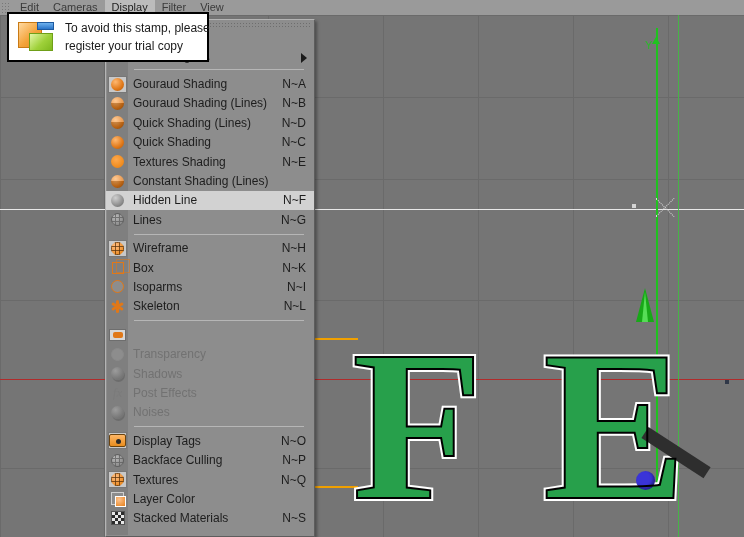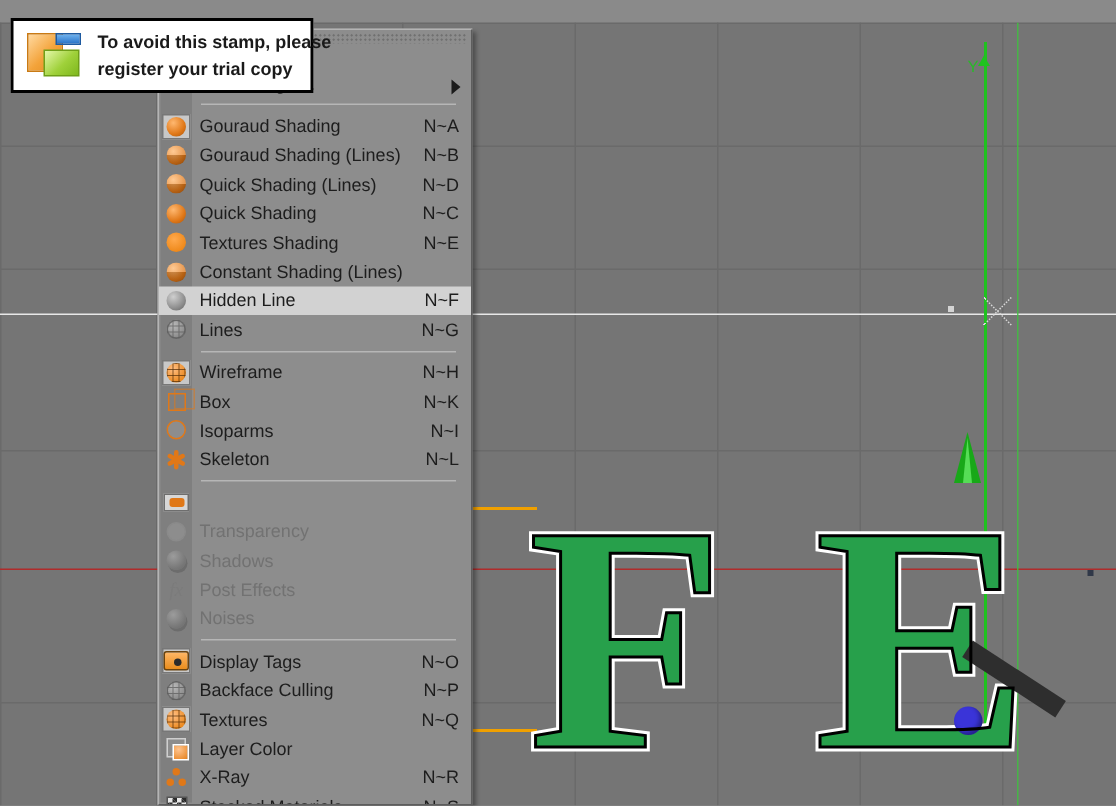--- a/index.html
+++ b/index.html
@@ -240,28 +240,36 @@
   #sl-green {
     position:absolute; left:12px; top:13px; width:24px;height:18px;
     background:linear-gradient(135deg,#e4f7a8,#9fd13a 55%,#7fb81e);
     border:1px solid #6f9f18;
   }
   #sl-blue {
     position:absolute; left:20px; top:2px; width:17px;height:8px;
     background:linear-gradient(#6fb2ee,#2a74c8);
     border:1px solid #1d5aa0;
   }
-  #stamp-text { line-height:18px;font-weight:bold; }
+  #stamp-text { line-height:18px; }
   #stamp-text div { white-space:nowrap; }
 </style>
 </head>
 <body>
 
 <div id="app">
 
+  <div id="menubar">
+    <div class="grip"></div>
+    <div class="mi">Edit</div>
+    <div class="mi">Cameras</div>
+    <div class="mi open">Display</div>
+    <div class="mi">Filter</div>
+    <div class="mi">View</div>
+  </div>
 
   <div id="viewport">
 
     <div class="gridline v" style="left:0px"></div>
     <div class="gridline v" style="left:104px"></div>
     <div class="gridline v" style="left:186px"></div>
     <div class="gridline v" style="left:268px"></div>
     <div class="gridline v" style="left:383px"></div>
     <div class="gridline v" style="left:478px"></div>
     <div class="gridline v" style="left:573px"></div>
@@ -470,31 +478,20 @@
     </div>
     <div class="row">
       <span class="ic">
           <span class="layerico"></span>
         </span>
       <span class="lbl">Layer Color</span>
       <span class="sc"></span>
     </div>
     <div class="row">
       <span class="ic">
-        <span class="xray">
-          <b style="left:4px;top:0px"></b>
-            <b style="left:0px;top:7px"></b>
-            <b style="left:8px;top:7px"></b>
-        </span>
-      </span>
-      <span class="lbl">X-Ray</span>
-      <span class="sc">N~R</span>
-    </div>
-    <div class="row">
-      <span class="ic">
           <span class="checkico"></span>
         </span>
       <span class="lbl">Stacked Materials</span>
       <span class="sc">N~S</span>
     </div>
   </div>
 
   <div id="stamp">
     <div id="stamp-logo">
       <div id="sl-orange"></div>

